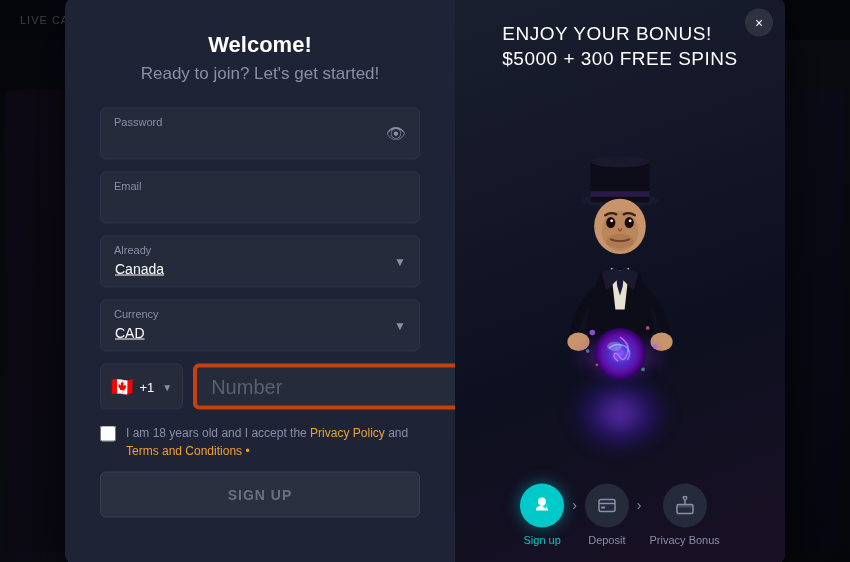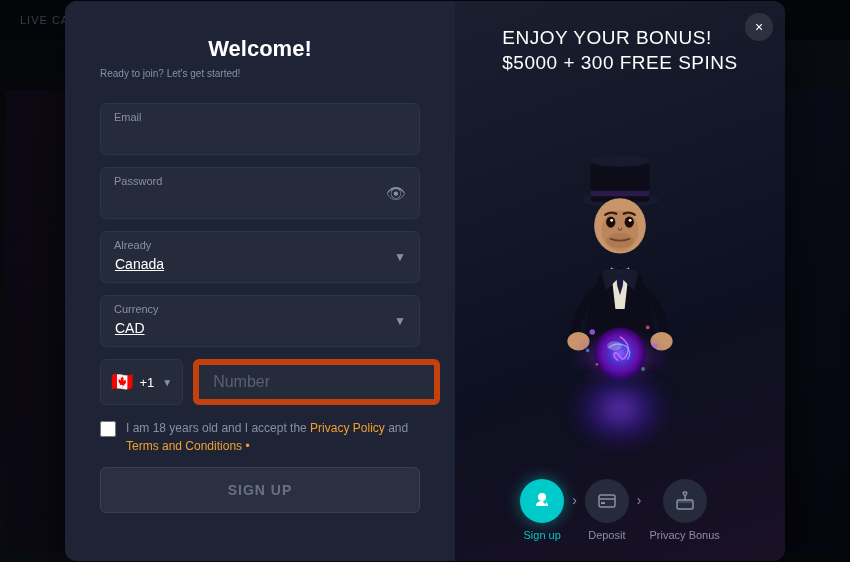--- a/index.html
+++ b/index.html
@@ -99,22 +99,23 @@
 
     .modal-title {
       font-size: 22px;
       font-weight: 700;
       color: #ffffff;
       text-align: center;
       margin-bottom: 6px;
     }
 
     .modal-subtitle {
-      font-size: 10px;
-      color: #8a8fa8;
+      font-size: 17px;
+      color: #8a8fa8;
+      text-align: center;
       margin-bottom: 24px;
     }
 
     .form-group {
       margin-bottom: 12px;
       position: relative;
     }
 
     .form-label {
       font-size: 11px;
@@ -212,25 +213,25 @@
 
     .phone-chevron {
       color: #8a8fa8;
       font-size: 10px;
       margin-left: 2px;
     }
 
     .phone-number-input {
       flex: 1;
       background: #252b3b;
-      border: 6px solid #c2410c;
+      border: 4px solid #c2410c;
       border-radius: 6px;
       padding: 0 14px;
       color: #ffffff;
-      font-size: 16px;
+      font-size: 20px;
       outline: none;
       height: 46px;
     }
 
     .phone-number-input::placeholder {
       color: #5a6070;
     }
 
     
     .checkbox-row {
@@ -436,29 +437,29 @@
 
 <div class="modal">
 
   <button class="close-btn">×</button>
 
   <div class="modal-left">
 
     <h2 class="modal-title">Welcome!</h2>
     <p class="modal-subtitle">Ready to join? Let's get started!</p>
 
-    <div class="form-group">
-      <span class="form-label">Email</span>
-      <input class="form-input" type="email" style="">
-    </div>
-
     <div class="form-group input-with-icon">
       <span class="form-label">Password</span>
       <input class="form-input" type="password" style="">
       <span class="input-eye-icon">👁</span>
+    </div>
+
+    <div class="form-group">
+      <span class="form-label">Email</span>
+      <input class="form-input" type="email" style="">
     </div>
 
     <div class="form-group select-wrapper">
       <span class="form-label">Already</span>
       <select class="form-select">
         <option>Canada</option>
       </select>
       <span class="select-arrow">▼</span>
     </div>
 

